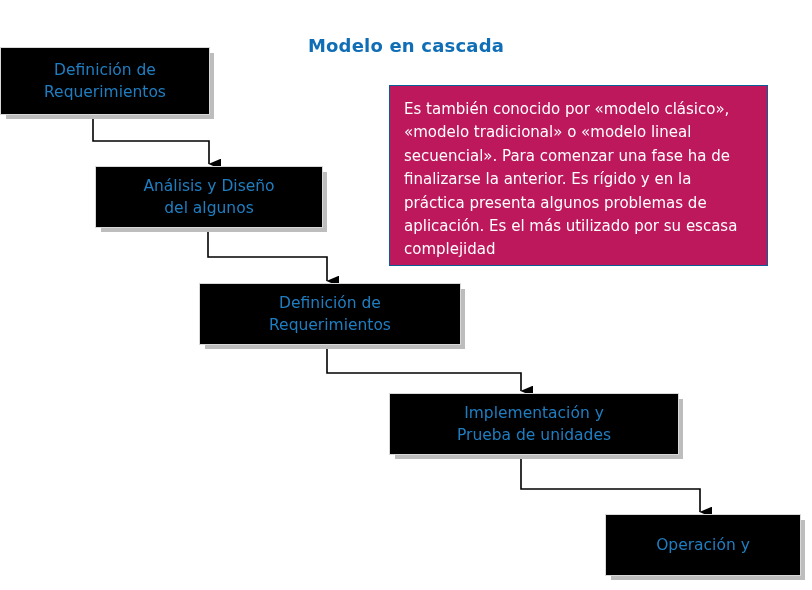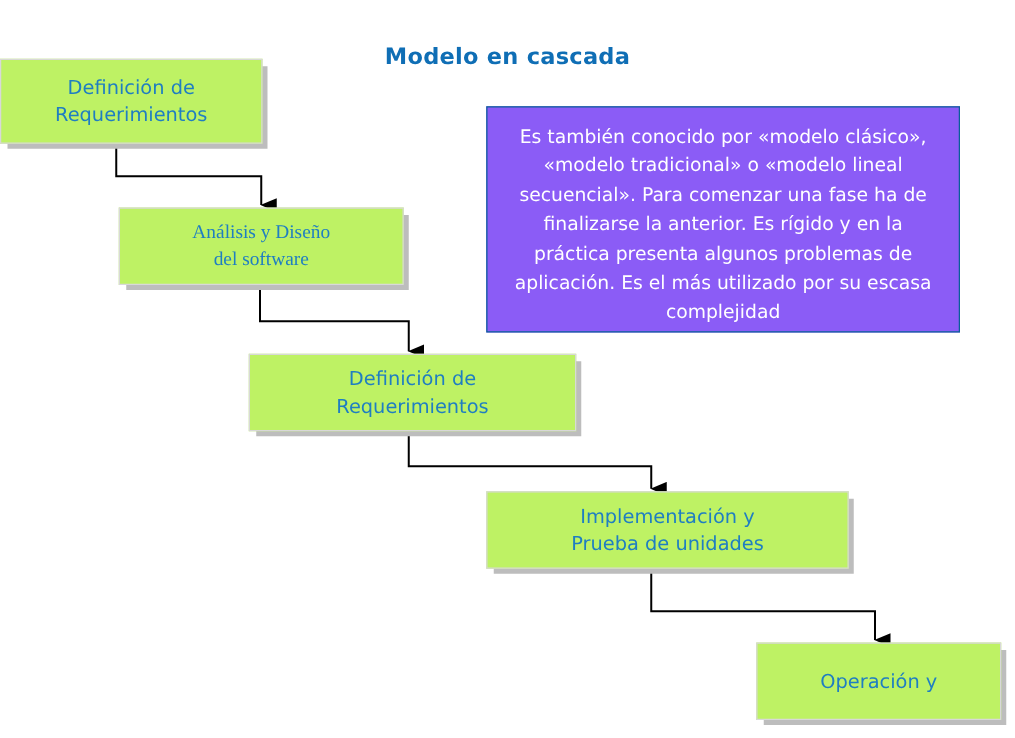--- a/index.html
+++ b/index.html
@@ -26,47 +26,47 @@
     width: 812px;
     text-align: center;
     font-size: 18px;
     font-weight: bold;
     color: #0F6EB5;
     letter-spacing: 0.2px;
     margin-top: 31px;
   }
   .stage {
     position: absolute;
-    background: #bef264;
+    background: #000000;
     border: 1px solid #d8d8d8;
     box-shadow: 5px 5px 0 -1px #bdbdbd;
     box-sizing: border-box;
     display: flex;
     flex-direction: column;
     align-items: center;
     justify-content: center;
     color: #1F7EC2;
     font-size: 15.5px;
     line-height: 1.45;
     text-align: left;
   }
   .stage span {
     display: block;
     white-space: nowrap;
   }
   #infobox {
     position: absolute;
-    background: #8b5cf6;
+    background: #be185d;
     border: 1px solid #0a5f99;
     box-sizing: border-box;
     color: #ffffff;
     font-size: 15px;
     line-height: 1.56;
     padding: 12px 14px 12px 14px;
-    text-align: center;
+    text-align: left;
   }
   #connectors {
     position: absolute;
     left: 0;
     top: 0;
     width: 812px;
     height: 590px;
     pointer-events: none;
   }
 </style>
@@ -89,23 +89,23 @@
         <path d="M 327 345 L 327 373 L 521 373 L 521 391" marker-end="url(#arrowhead)"></path>
         <path d="M 521 455 L 521 489 L 700 489 L 700 512" marker-end="url(#arrowhead)"></path>
       </g>
   </svg>
 
   <div class="stage" style="left: 0px; top: 47px; width: 210px; height: 68px;">
     <span>Definición de</span>
     <span>Requerimientos</span>
   </div>
 
-  <div class="stage" style="left: 95px; top: 166px; width: 228px; height: 62px; font-family: Liberation Serif, serif;">
+  <div class="stage" style="left: 95px; top: 166px; width: 228px; height: 62px;">
     <span>Análisis y Diseño</span>
-    <span>del software</span>
+    <span>del algunos</span>
   </div>
 
   <div class="stage" style="left: 199px; top: 283px; width: 262px; height: 62px;">
     <span>Definición de</span>
     <span>Requerimientos</span>
   </div>
 
   <div class="stage" style="left: 389px; top: 393px; width: 290px; height: 62px;">
     <span>Implementación y</span>
     <span>Prueba de unidades</span>

